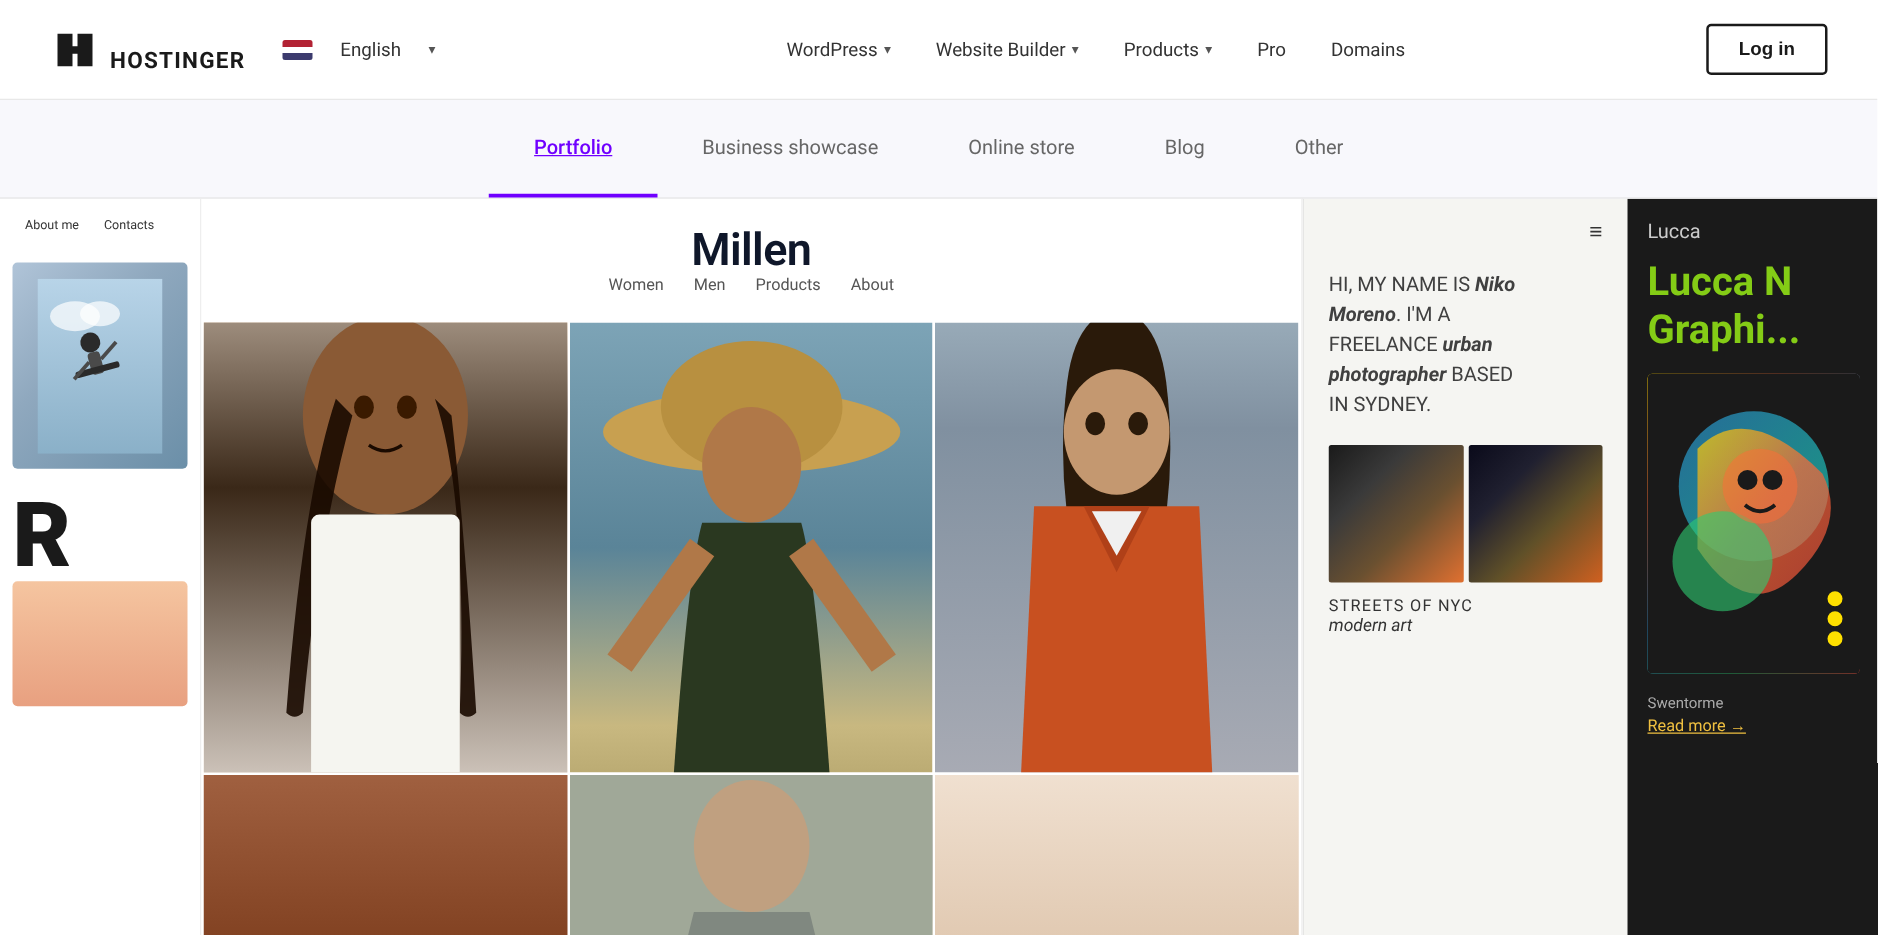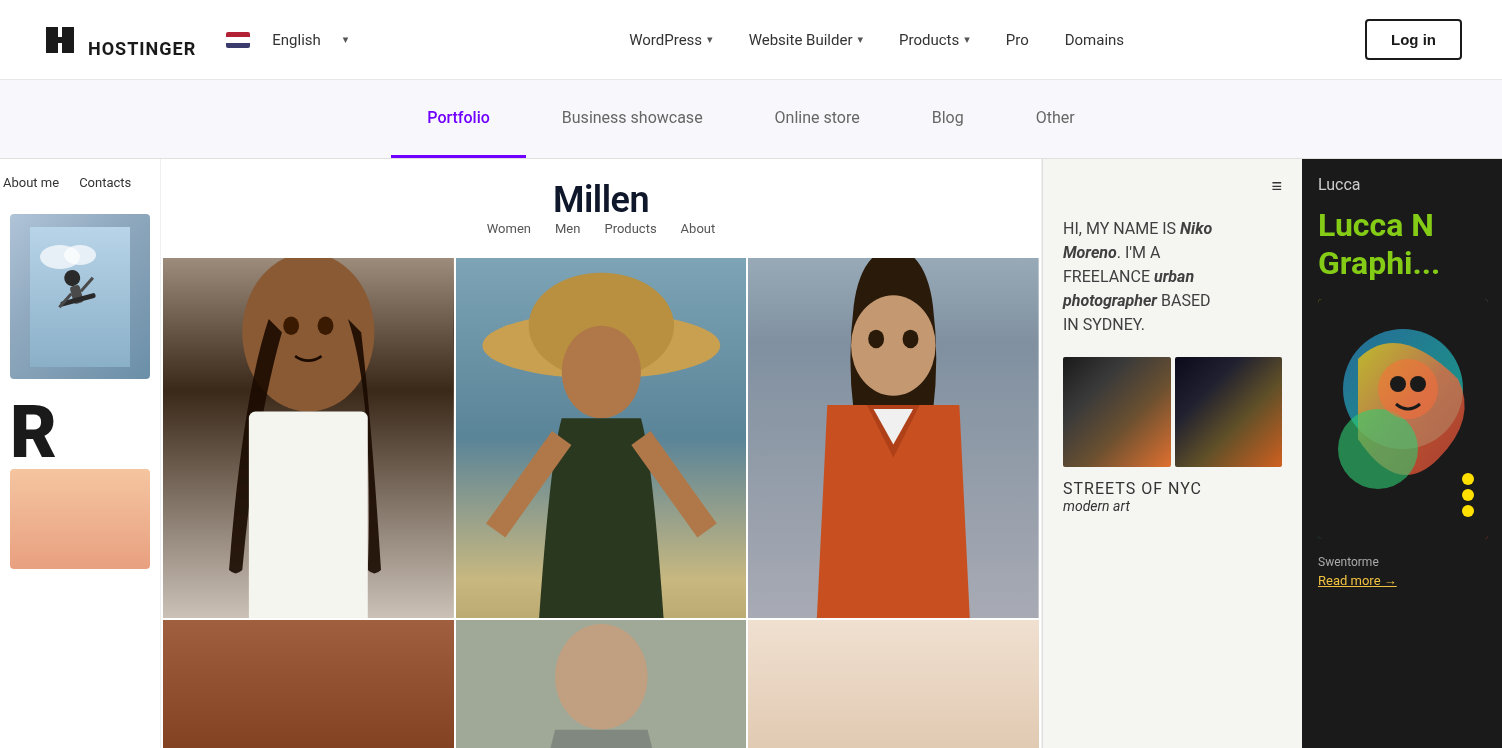--- a/index.html
+++ b/index.html
@@ -104,20 +104,21 @@
       cursor: pointer;
       color: #666;
       border-bottom: 3px solid transparent;
       position: relative;
       white-space: nowrap;
     }
     .tab-item.active {
       color: #7000ff;
       border-bottom: 3px solid #7000ff;
       font-weight: 500;
+      text-decoration: underline;
     }
 
     
     .main-content {
       position: relative;
       width: 100%;
       height: 668px;
       overflow: hidden;
       background: #fff;
       display: flex;
@@ -127,22 +128,22 @@
     .left-panel {
       width: 160px;
       background: #fff;
       position: relative;
       flex-shrink: 0;
       overflow: hidden;
     }
     .left-nav {
       display: flex;
       gap: 20px;
-      padding: 16px 3px;
-      font-size: 13px;
+      padding: 16px 20px;
+      font-size: 10px;
       color: #333;
     }
     .left-nav span { cursor: pointer; }
     .left-image-top {
       width: 140px;
       height: 165px;
       background: linear-gradient(135deg, #b0c4d8 0%, #8fa8be 40%, #6b8fa8 100%);
       margin: 8px 10px;
       border-radius: 4px;
       display: flex;
@@ -242,21 +243,21 @@
     .right-photo {
       height: 110px;
       background: linear-gradient(135deg, #2a2a2a 0%, #4a4a4a 40%, #8a6030 60%, #e87030 100%);
       border-radius: 2px;
     }
     .right-photo:nth-child(2) {
       background: linear-gradient(135deg, #1a1a2a 0%, #3a3a4a 30%, #705030 60%, #e06820 100%);
     }
     .streets-text {
       margin-top: 12px;
-      font-size: 16px;
+      font-size: 13px;
       text-transform: uppercase;
       letter-spacing: 1px;
       color: #333;
     }
     .streets-sub {
       font-style: italic;
       font-size: 14px;
       color: #333;
     }
 

